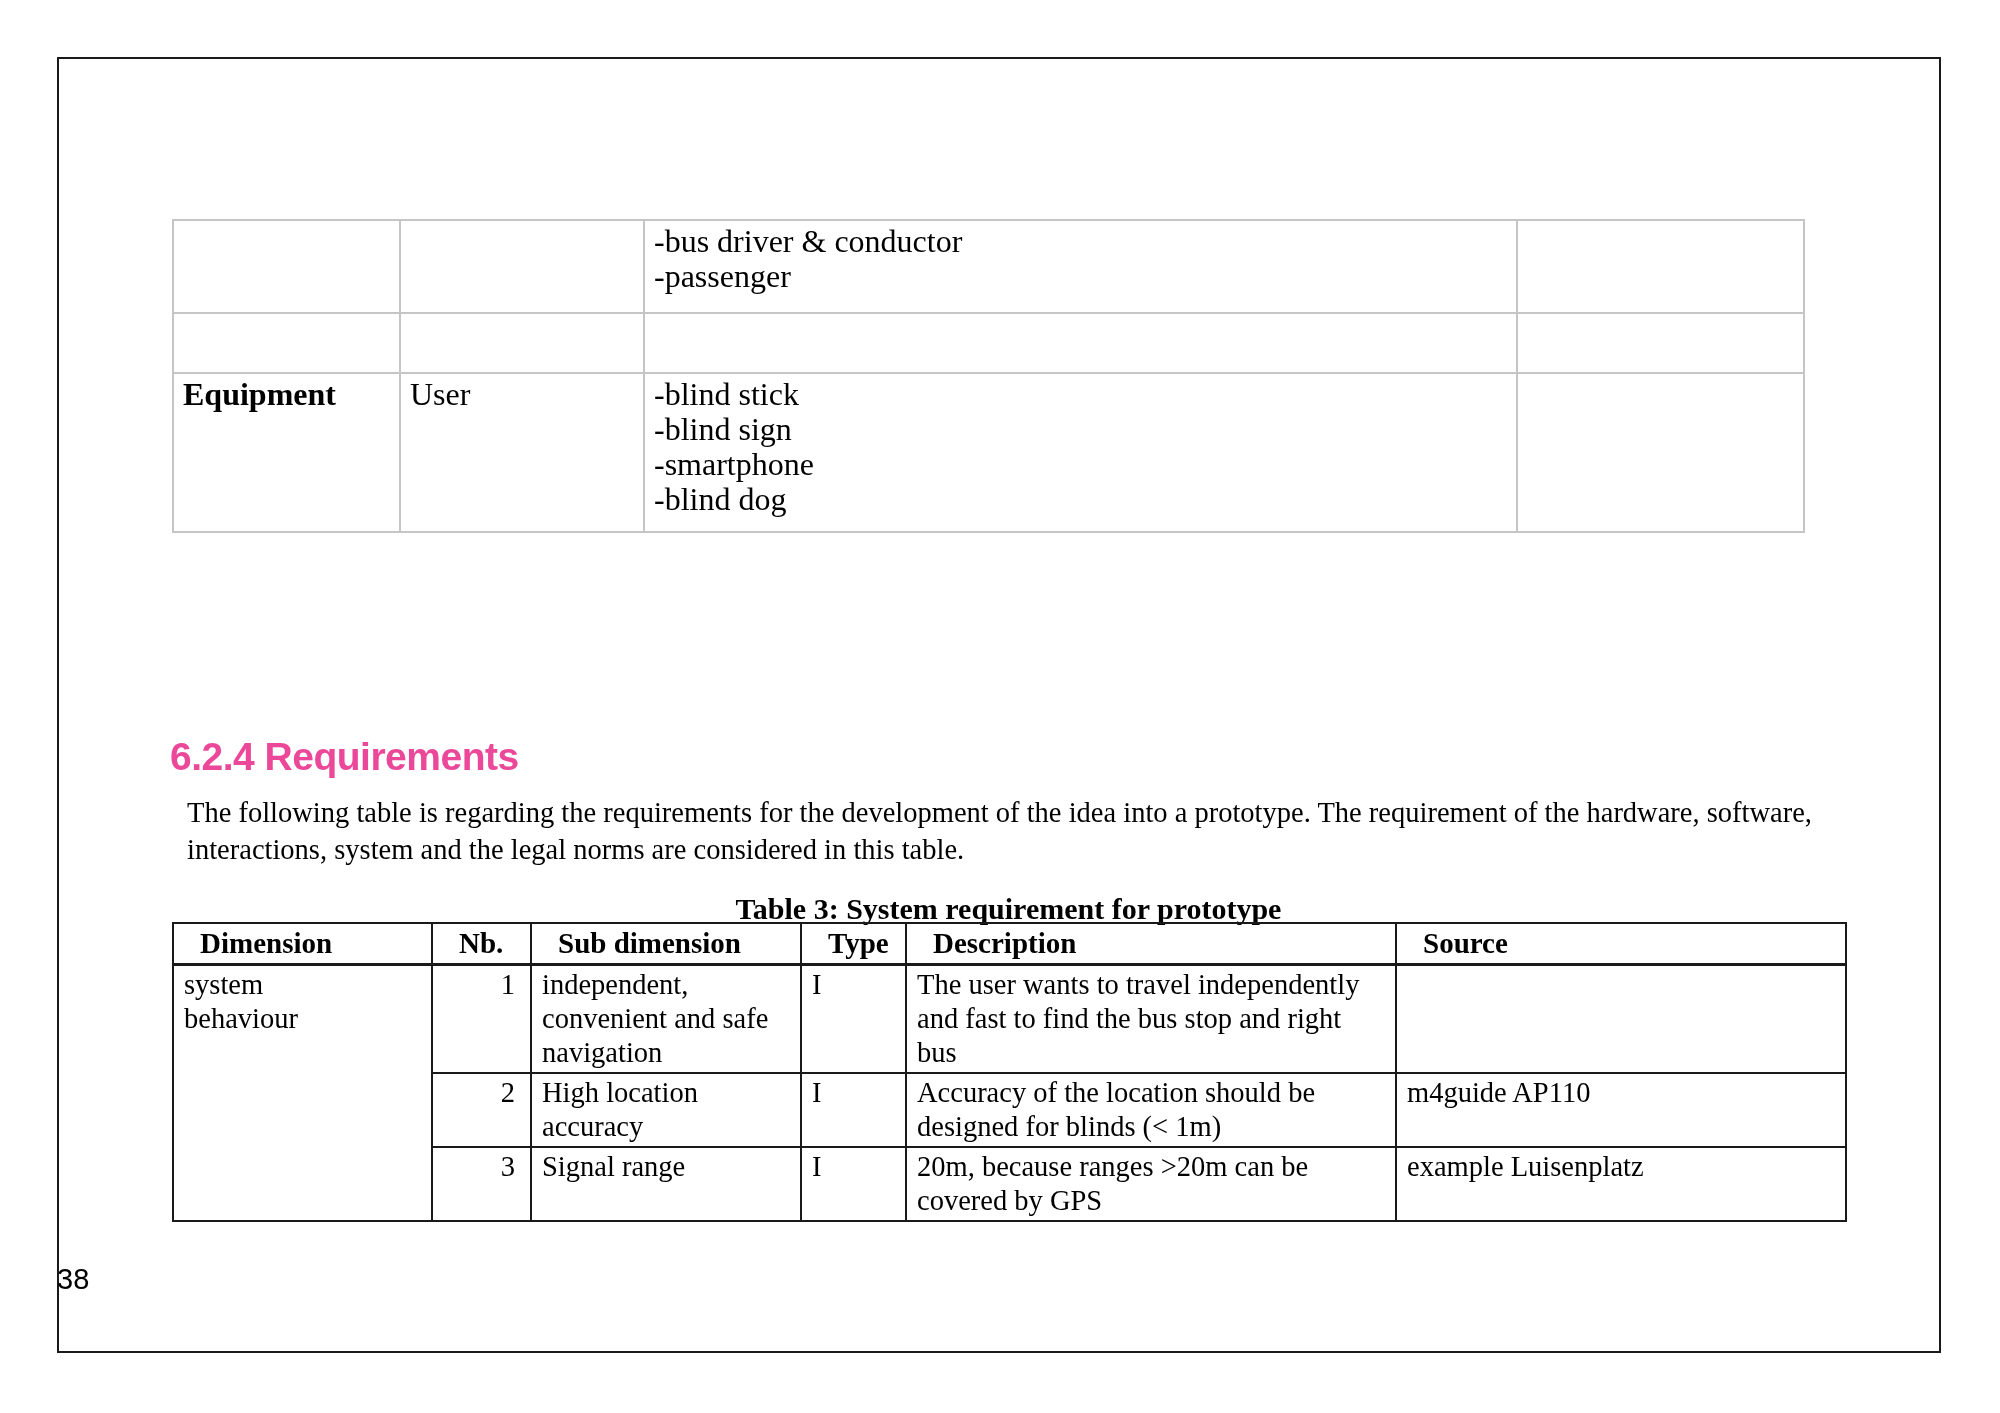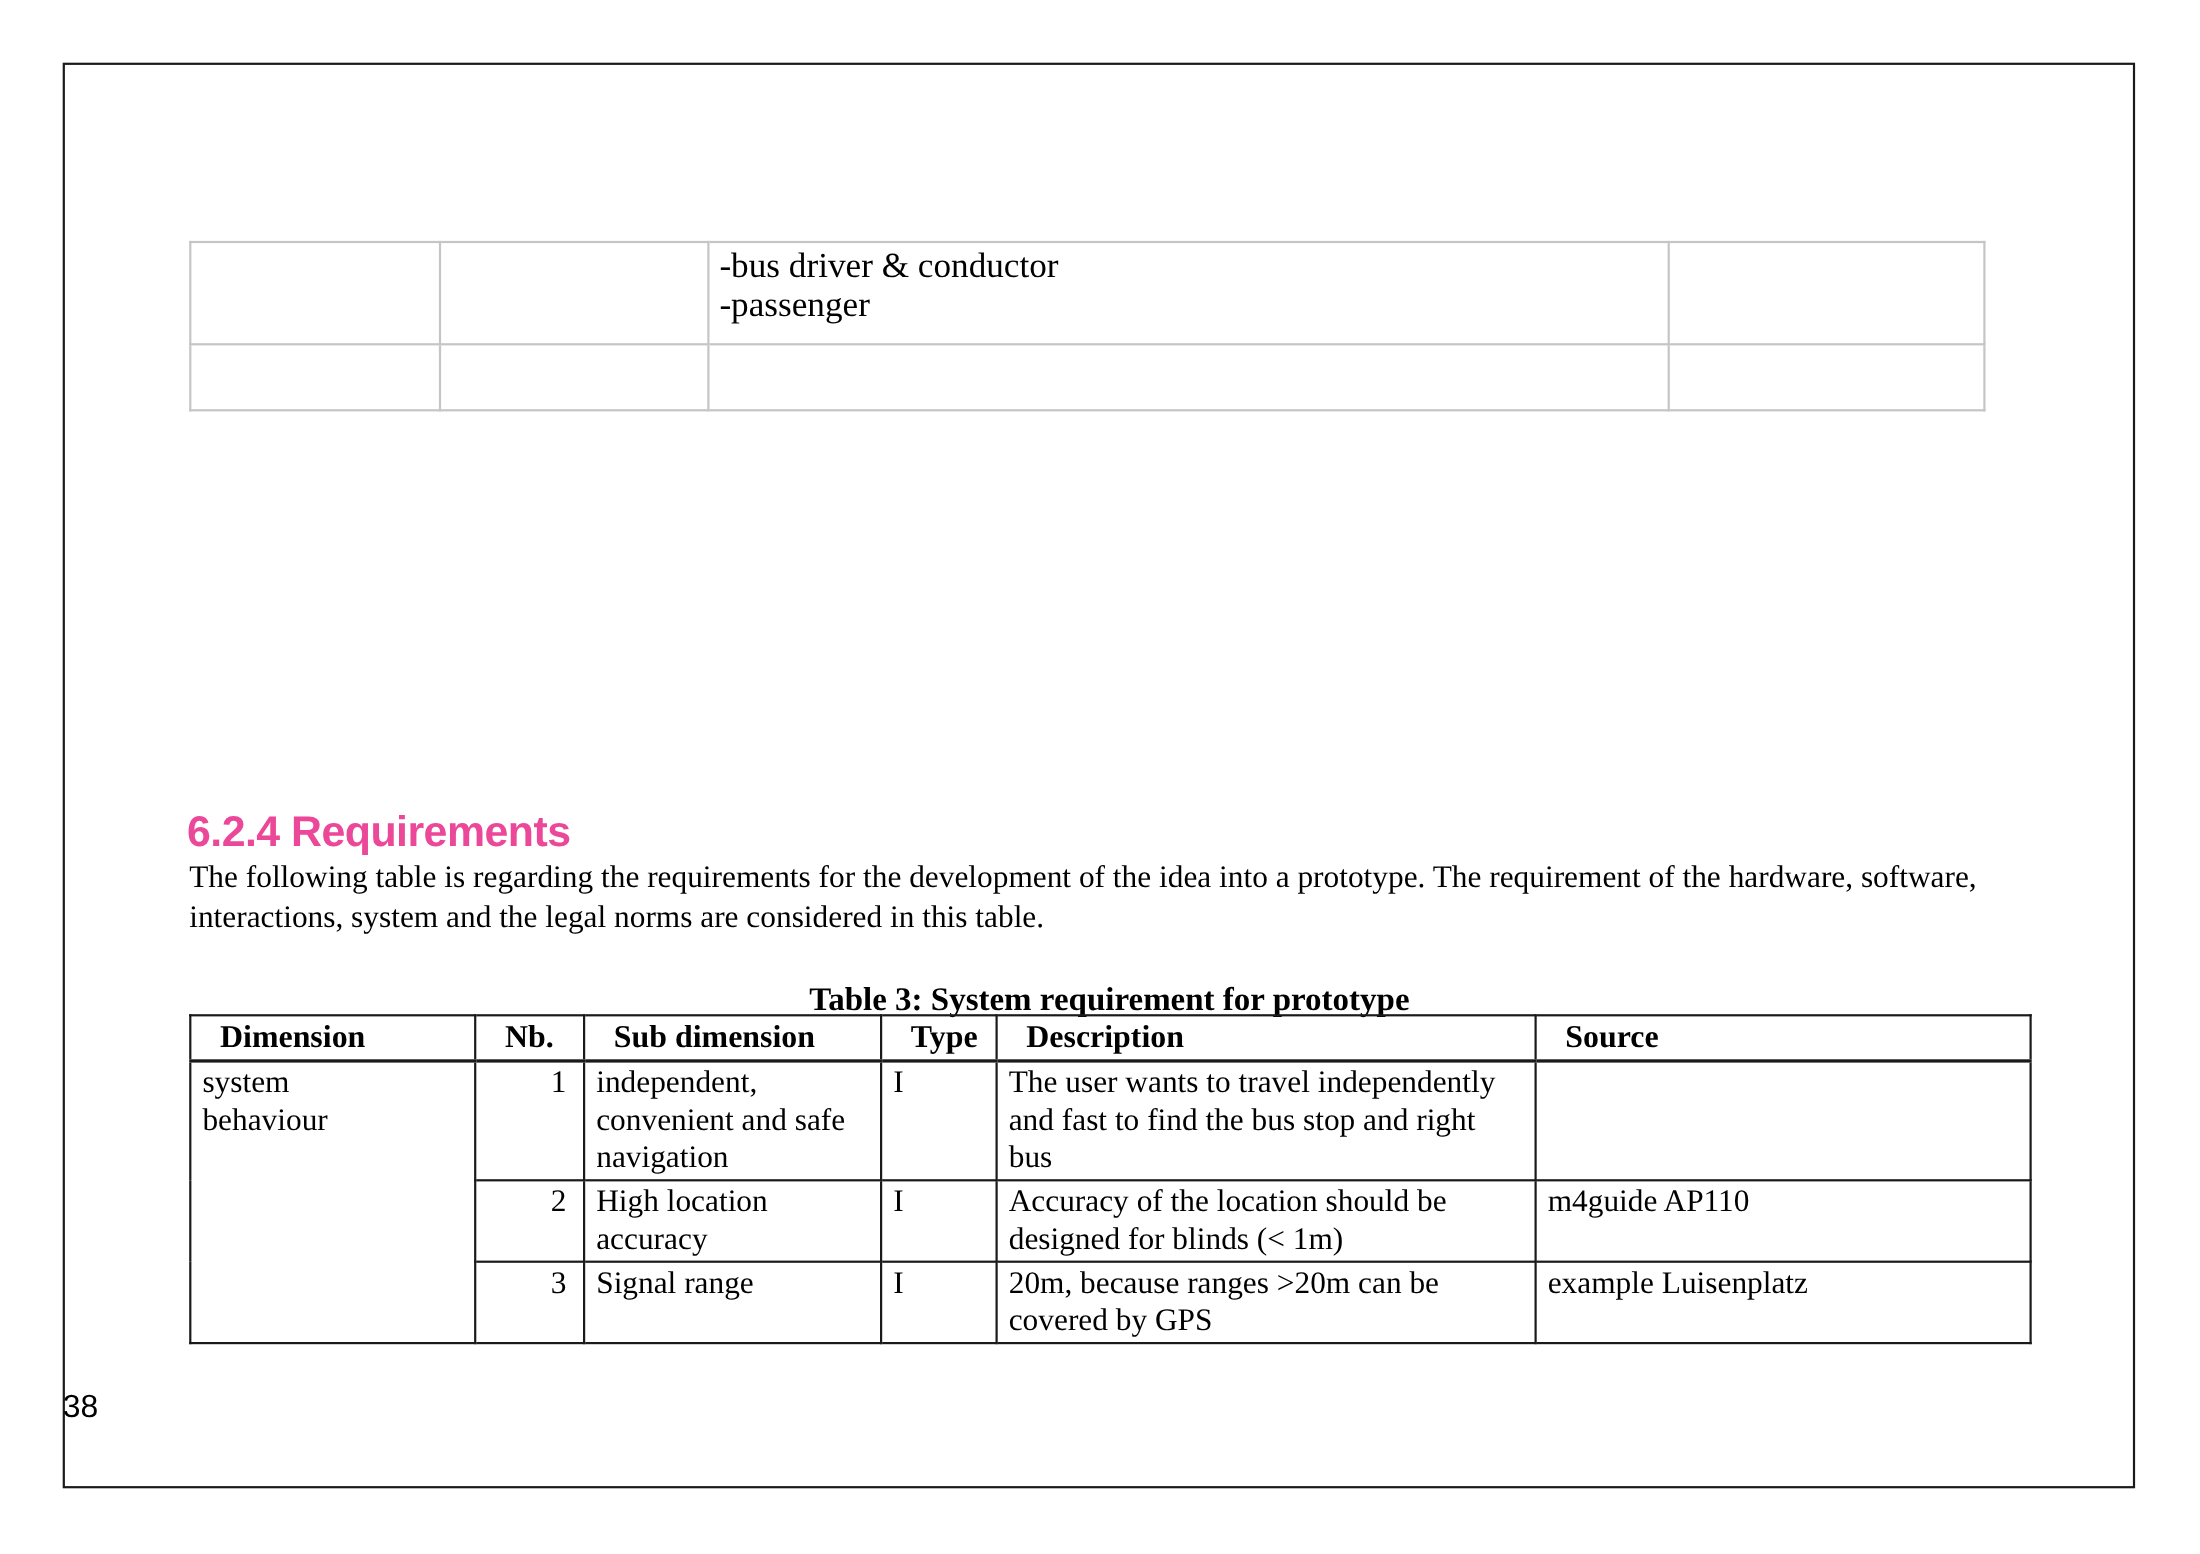--- a/index.html
+++ b/index.html
@@ -28,21 +28,21 @@
   table.t-top tr.r3{height:60px;}
   table.t-top tr.r4{height:159px;}
   td.bold{font-weight:bold;}
   
   .section-heading{
     position:absolute;left:170px;top:735px;margin:0;
     font-family:"Liberation Sans","DejaVu Sans",sans-serif;
     font-size:39px;font-weight:700;letter-spacing:-0.5px;color:#ec4899;
   }
   .section-paragraph{
-    position:absolute;left:172px;top:779px;width:1668px;margin:0;
+    position:absolute;left:172px;top:779px;width:1668px;margin:15px;
     font-size:28.5px;line-height:37px;white-space:pre-line;font-family:Liberation Serif, serif;
   }
   
   .t3-caption{
     position:absolute;left:172px;top:892px;width:1673px;
     text-align:center;font-size:30px;font-weight:bold;
   }
   
   table.t3{
     position:absolute;left:172px;top:922px;width:1673px;
@@ -87,20 +87,29 @@
     <td></td>
     <td></td>
     <td>-bus driver &amp; conductor
 -passenger</td>
     <td></td>
   </tr>
   <tr class="r3">
     <td></td>
     <td></td>
     <td></td>
+    <td></td>
+  </tr>
+  <tr class="r4">
+    <td class="bold">Equipment</td>
+    <td>User</td>
+    <td>-blind stick
+-blind sign
+-smartphone
+-blind dog</td>
     <td></td>
   </tr>
 </tbody>
   </table>
 
 <h2 class="section-heading">6.2.4 Requirements</h2>
 <p class="section-paragraph">The following table is regarding the requirements for the development of the idea into a prototype. The requirement of the hardware, software,
 interactions, system and the legal norms are considered in this table.</p>
 
 <div class="t3-caption">Table 3: System requirement for prototype</div>

